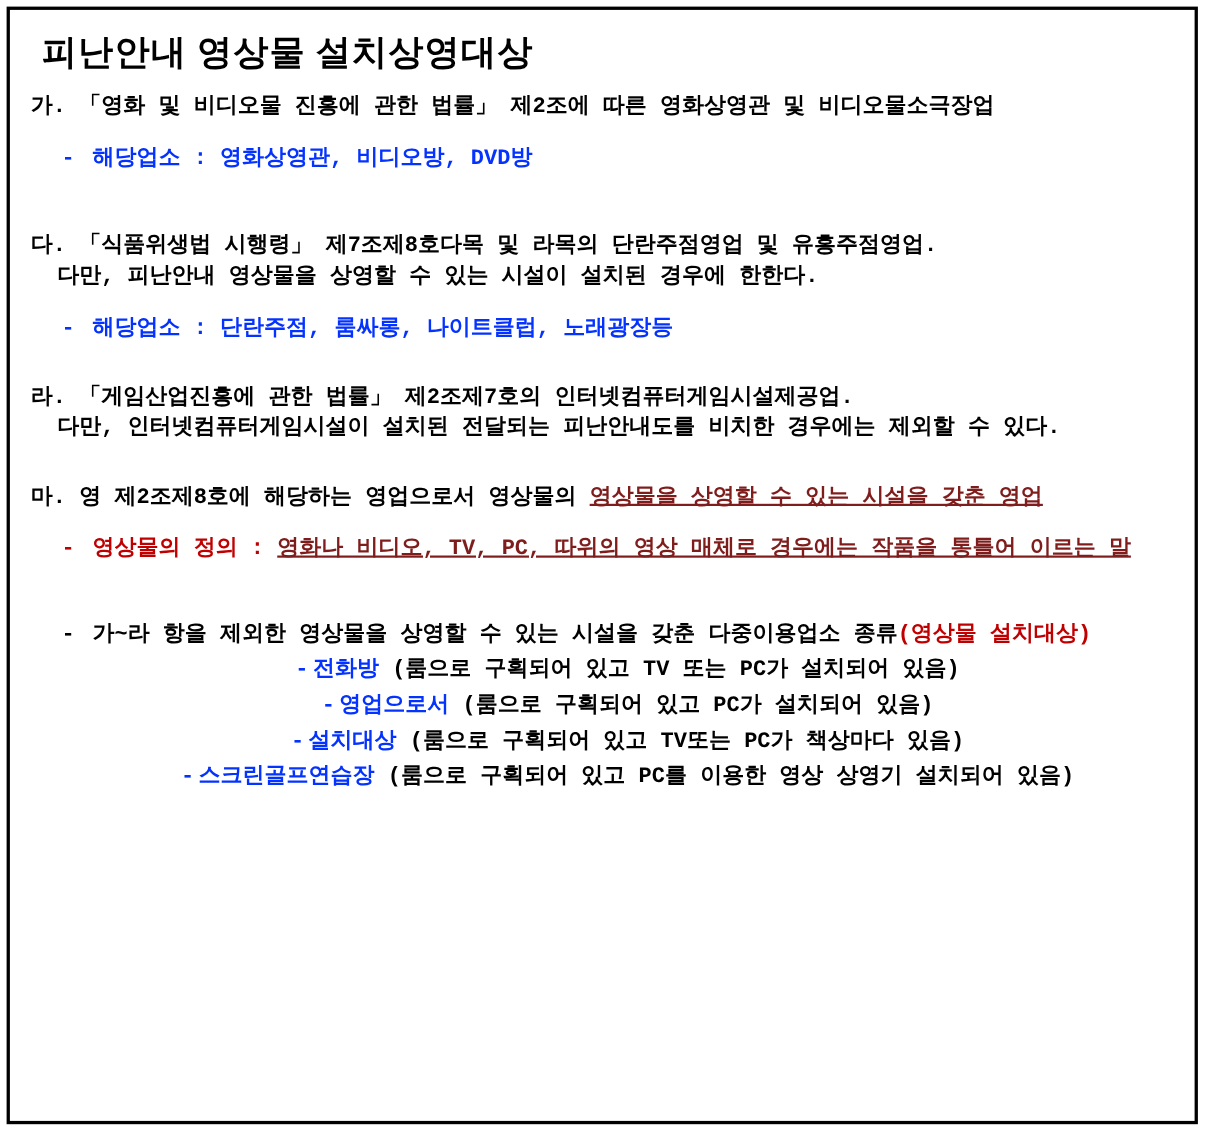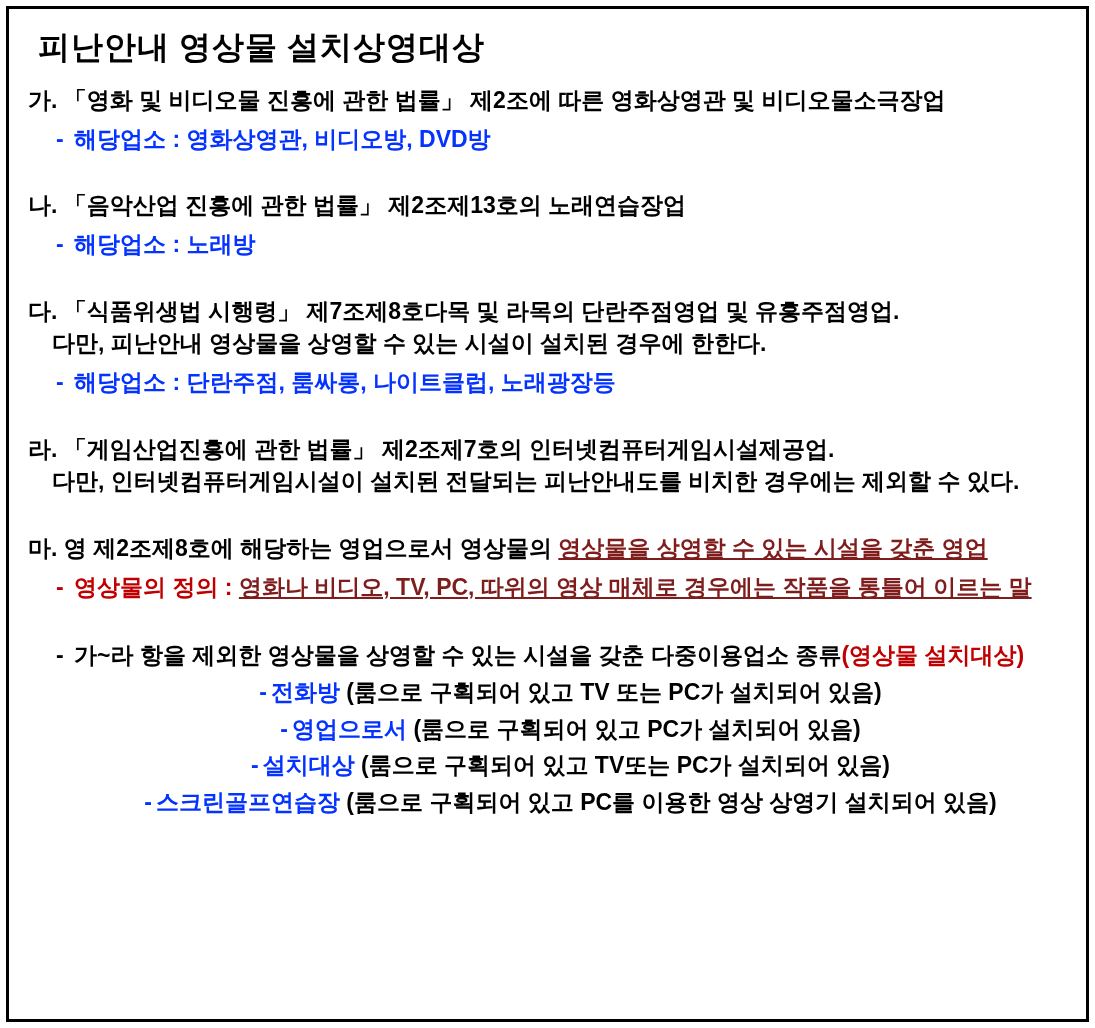--- a/index.html
+++ b/index.html
@@ -40,37 +40,37 @@
     font-weight: bold;
     font-size: 32px;
     color: #000000;
     letter-spacing: 1px;
     margin: 4px 0 10px 12px;
   }
   .block {
     margin-bottom: 4px;
   }
   .line {
-    font-size: 23px;
+    font-size: 20px;
     line-height: 1.42;
     color: #000000;
     white-space: nowrap;
     font-weight: bold;
-    font-family: Liberation Sans, sans-serif;
+    font-family: Liberation Mono, monospace;
   }
   .line.item {
     margin-top: 14px;
     margin-left: 2px;
   }
   .line.cont {
     margin-left: 26px;
   }
   .line.sub {
     margin-left: 30px;
-    margin-top: 6px;
+    margin-top: 19px;
   }
   .line.sub2 {
     margin-left: 46px;
     margin-top: 4px;
     text-align: center;
   }
   .blue {
     color: #0432ff;
     font-weight: bold;
   }
@@ -106,30 +106,20 @@
         <span class="black">「영화 및 비디오물 진흥에 관한 법률」 제2조에 따른 영화상영관 및 비디오물소극장업</span>
       </div>
       <div class="line sub">
         <span class="blue dash">-</span>
         <span class="blue">해당업소 : 영화상영관, 비디오방, DVD방</span>
       </div>
     </div>
 
     <div class="spacer-md"></div>
 
-    <div class="block">
-      <div class="line item">
-        <span class="black">나.</span>
-        <span class="black">「음악산업 진흥에 관한 법률」 제2조제13호의 노래연습장업</span>
-      </div>
-      <div class="line sub">
-        <span class="blue dash">-</span>
-        <span class="blue">해당업소 : 노래방</span>
-      </div>
-    </div>
 
     <div class="spacer-md"></div>
 
     <div class="block">
       <div class="line item">
         <span class="black">다.</span>
         <span class="black">「식품위생법 시행령」 제7조제8호다목 및 라목의 단란주점영업 및 유흥주점영업.</span>
       </div>
       <div class="line cont">다만, 피난안내 영상물을 상영할 수 있는 시설이 설치된 경우에 한한다.</div>
       <div class="line sub">
@@ -174,21 +164,21 @@
         <span class="black">(룸으로 구획되어 있고 TV 또는 PC가 설치되어 있음)</span>
       </div>
 
       <div class="line sub2">
         <span class="blue dash">-</span><span class="blue">영업으로서</span>
         <span class="black">(룸으로 구획되어 있고 PC가 설치되어 있음)</span>
       </div>
 
       <div class="line sub2">
         <span class="blue dash">-</span><span class="blue">설치대상</span>
-        <span class="black">(룸으로 구획되어 있고  TV또는 PC가 설치되어 있음)</span>
+        <span class="black">(룸으로 구획되어 있고  TV또는 PC가 책상마다 있음)</span>
       </div>
 
       <div class="line sub2">
         <span class="blue dash">-</span><span class="blue">스크린골프연습장</span>
         <span class="black">(룸으로 구획되어 있고 PC를 이용한 영상 상영기 설치되어 있음)</span>
       </div>
     </div>
 
   </div>
 </div>

